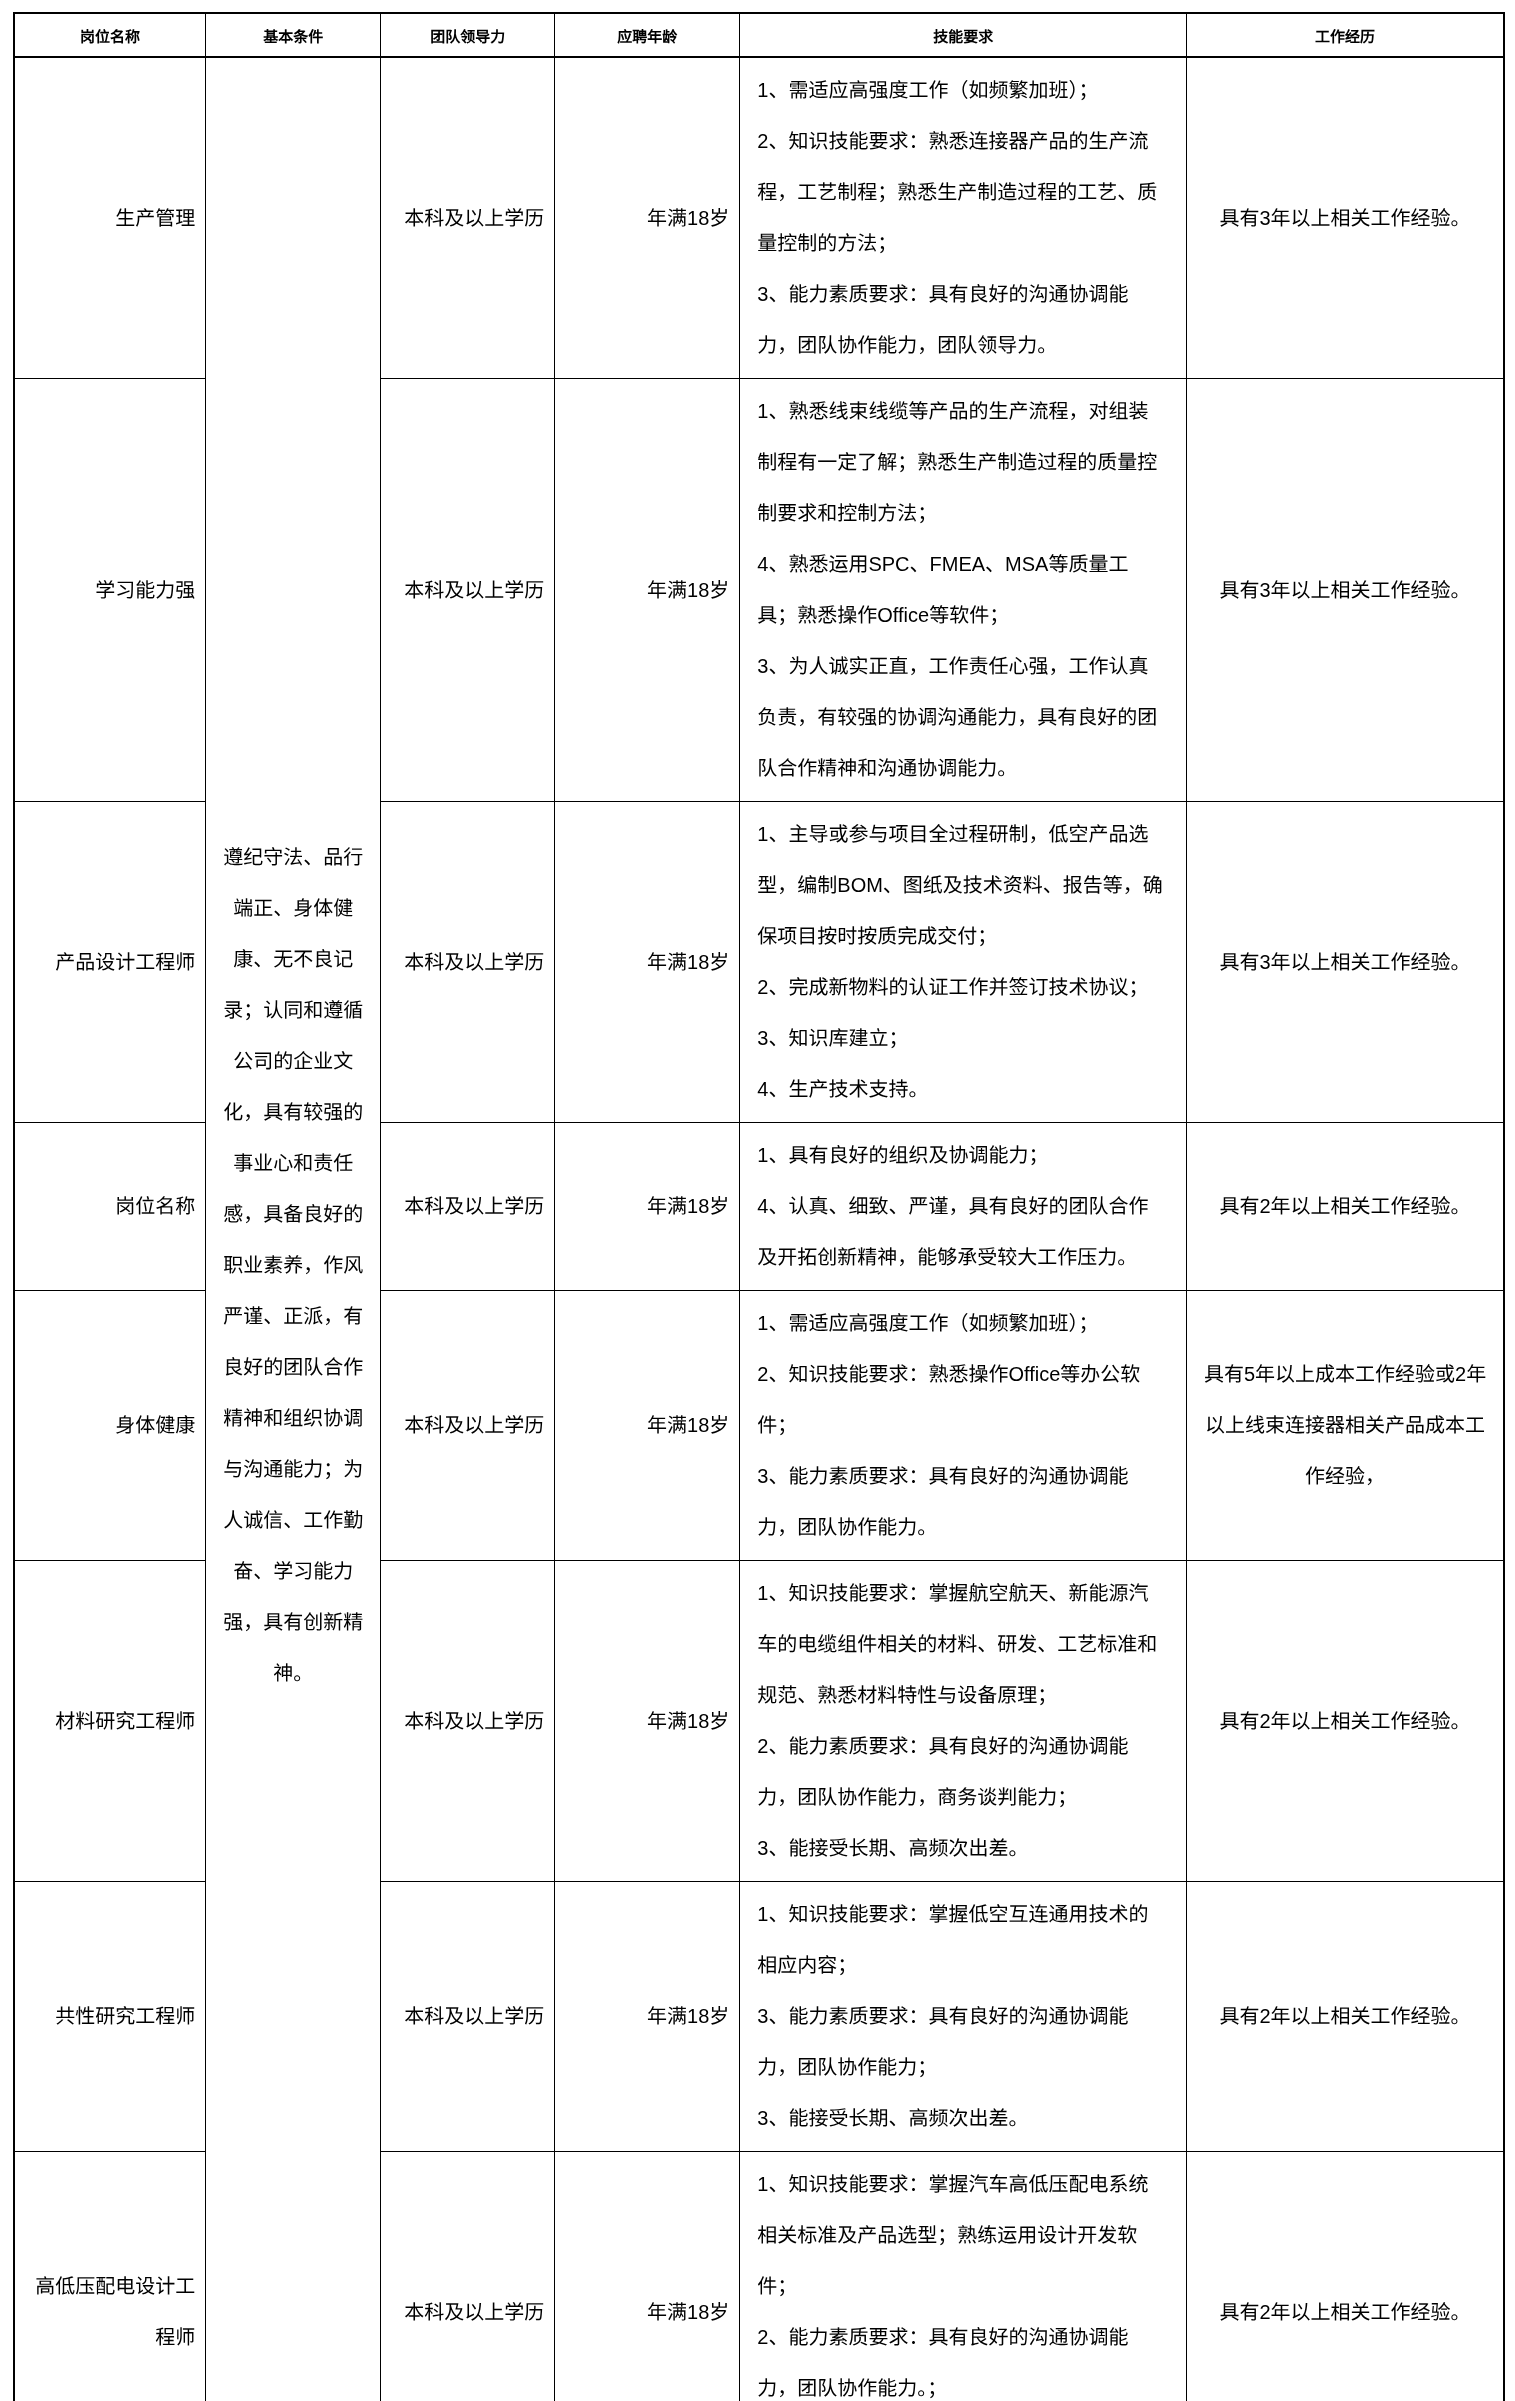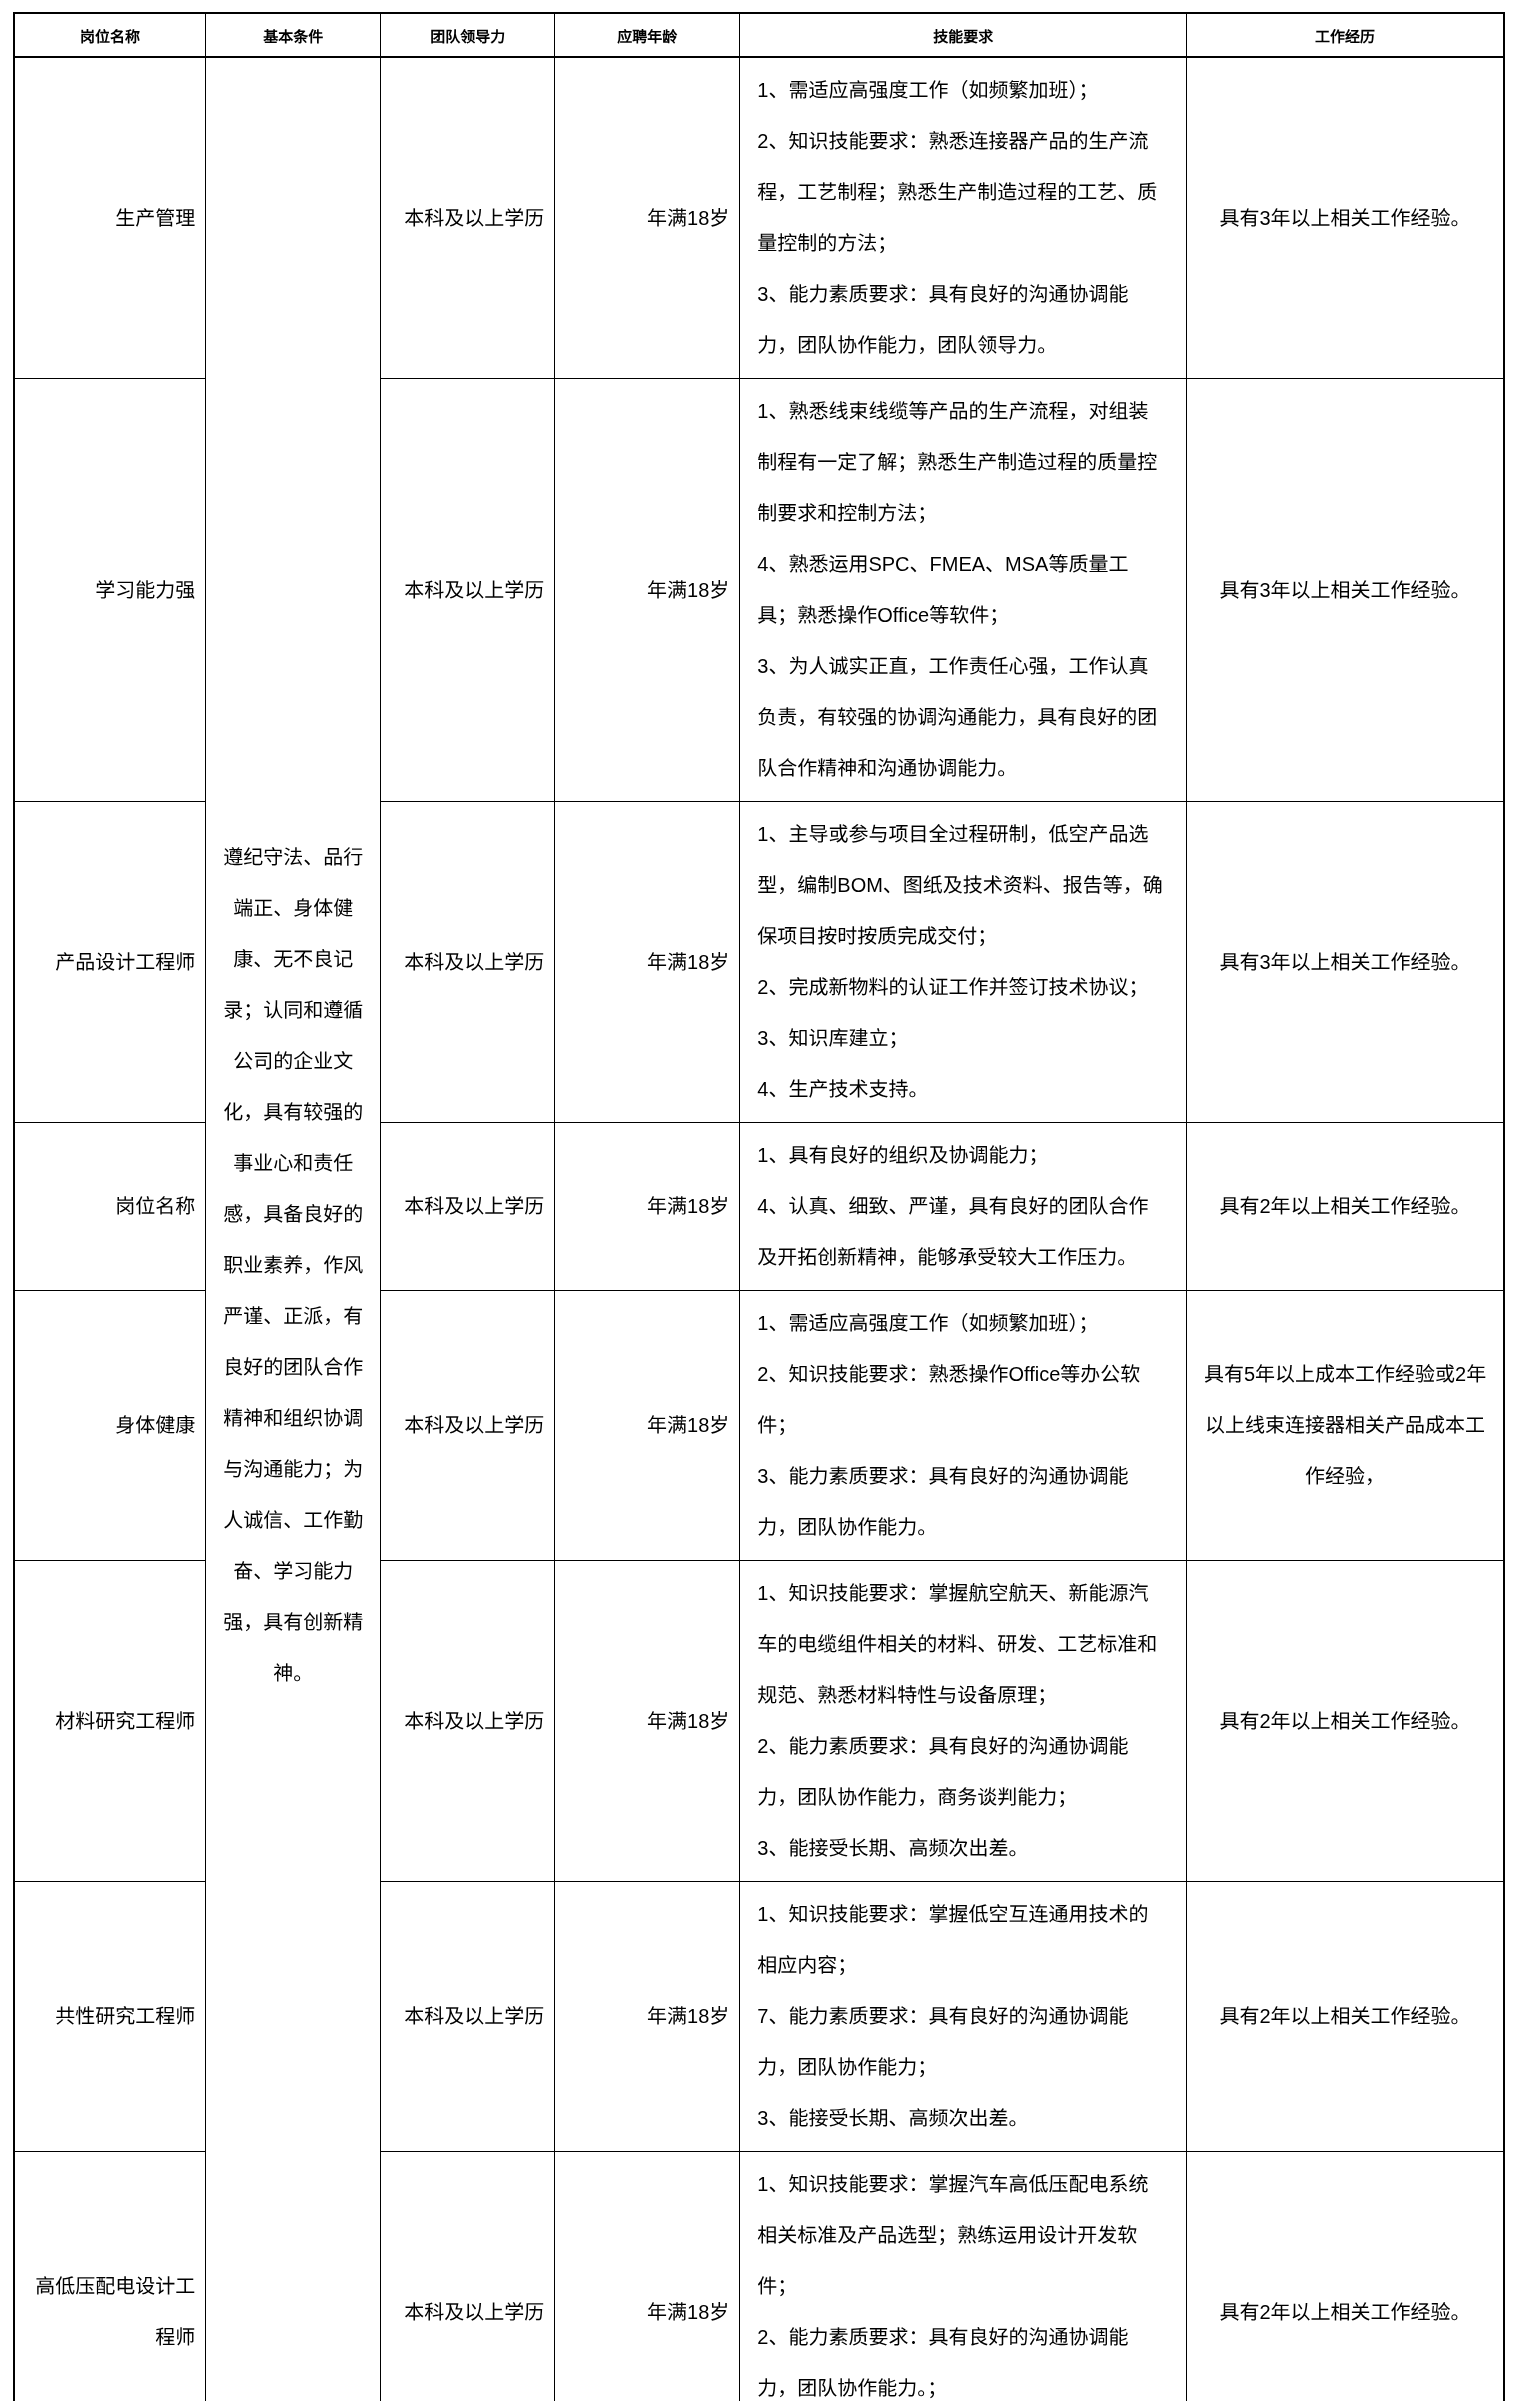--- a/index.html
+++ b/index.html
@@ -156,21 +156,21 @@
             <p>3、能接受长期、高频次出差。</p>
           </td>
         <td class="exp-cell">具有2年以上相关工作经验。</td>
       </tr>
       <tr>
         <td class="center-cell">共性研究工程师</td>
         <td class="center-cell">本科及以上学历</td>
         <td class="center-cell">年满18岁</td>
         <td class="skills-cell">
             <p>1、知识技能要求：掌握低空互连通用技术的相应内容；</p>
-            <p>7、能力素质要求：具有良好的沟通协调能力，团队协作能力；</p>
+            <p>3、能力素质要求：具有良好的沟通协调能力，团队协作能力；</p>
             <p>3、能接受长期、高频次出差。</p>
           </td>
         <td class="exp-cell">具有2年以上相关工作经验。</td>
       </tr>
       <tr>
         <td class="center-cell">高低压配电设计工程师</td>
         <td class="center-cell">本科及以上学历</td>
         <td class="center-cell">年满18岁</td>
         <td class="skills-cell">
             <p>1、知识技能要求：掌握汽车高低压配电系统相关标准及产品选型；熟练运用设计开发软件；</p>

